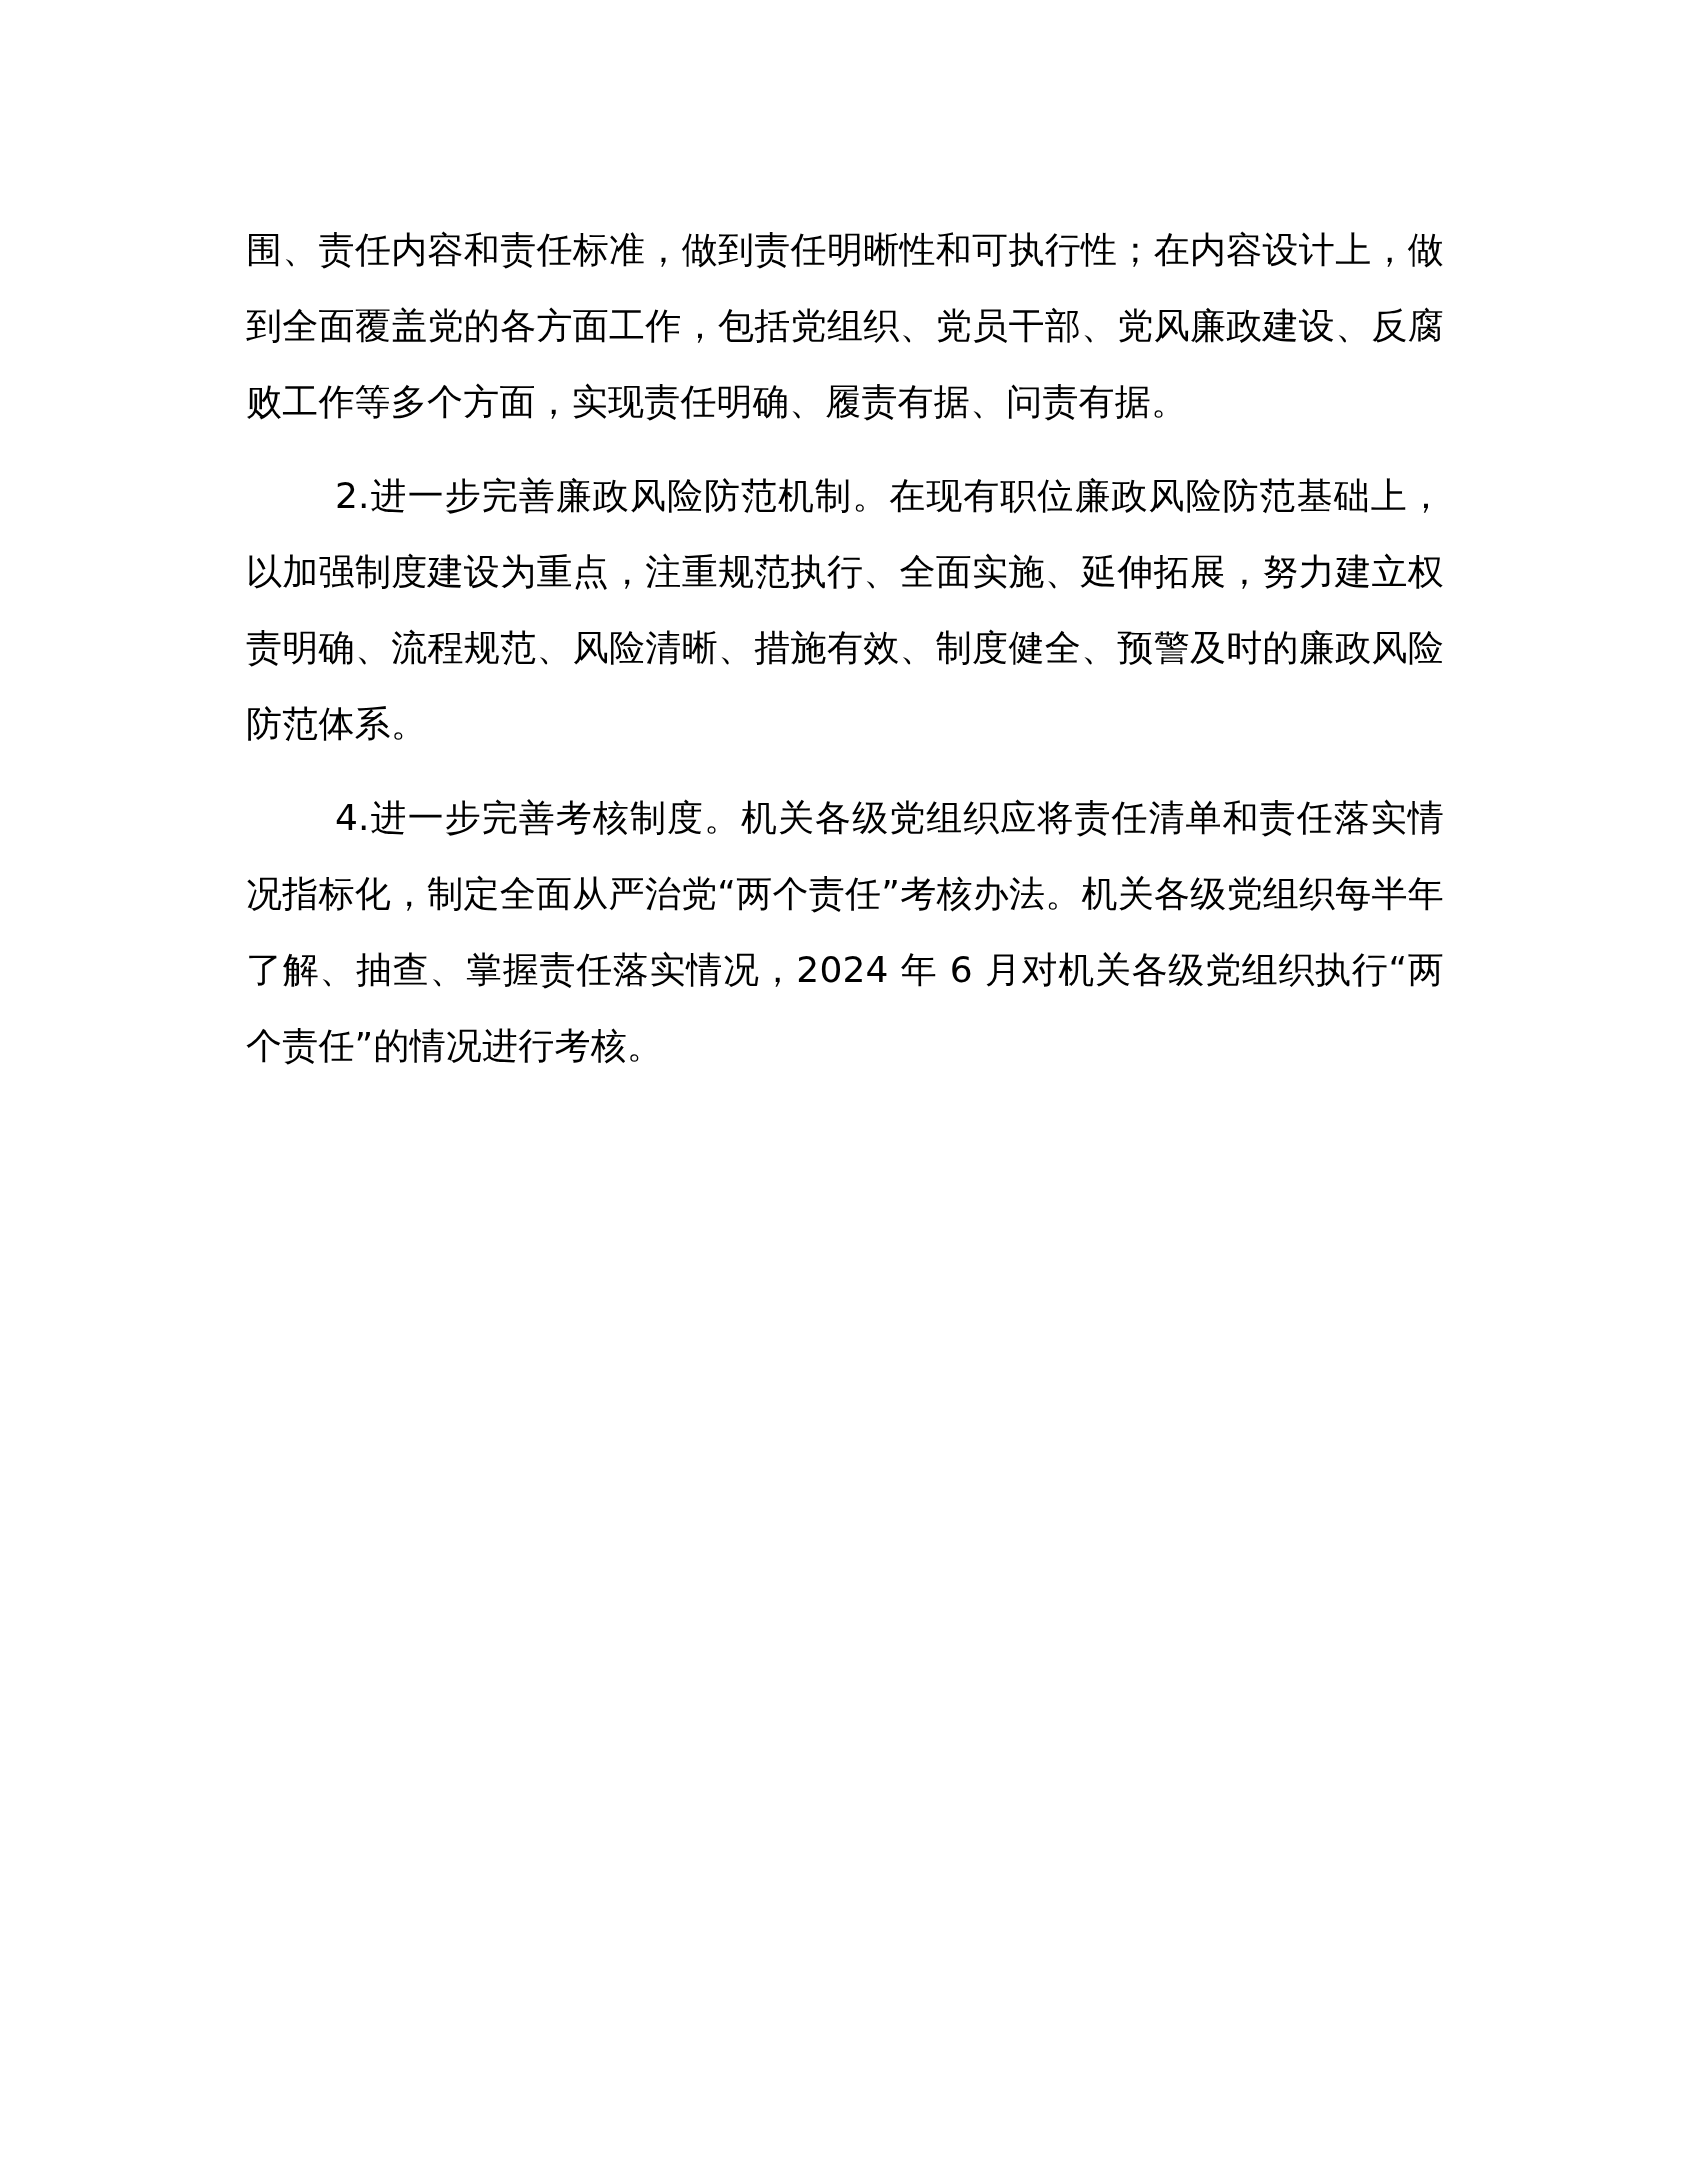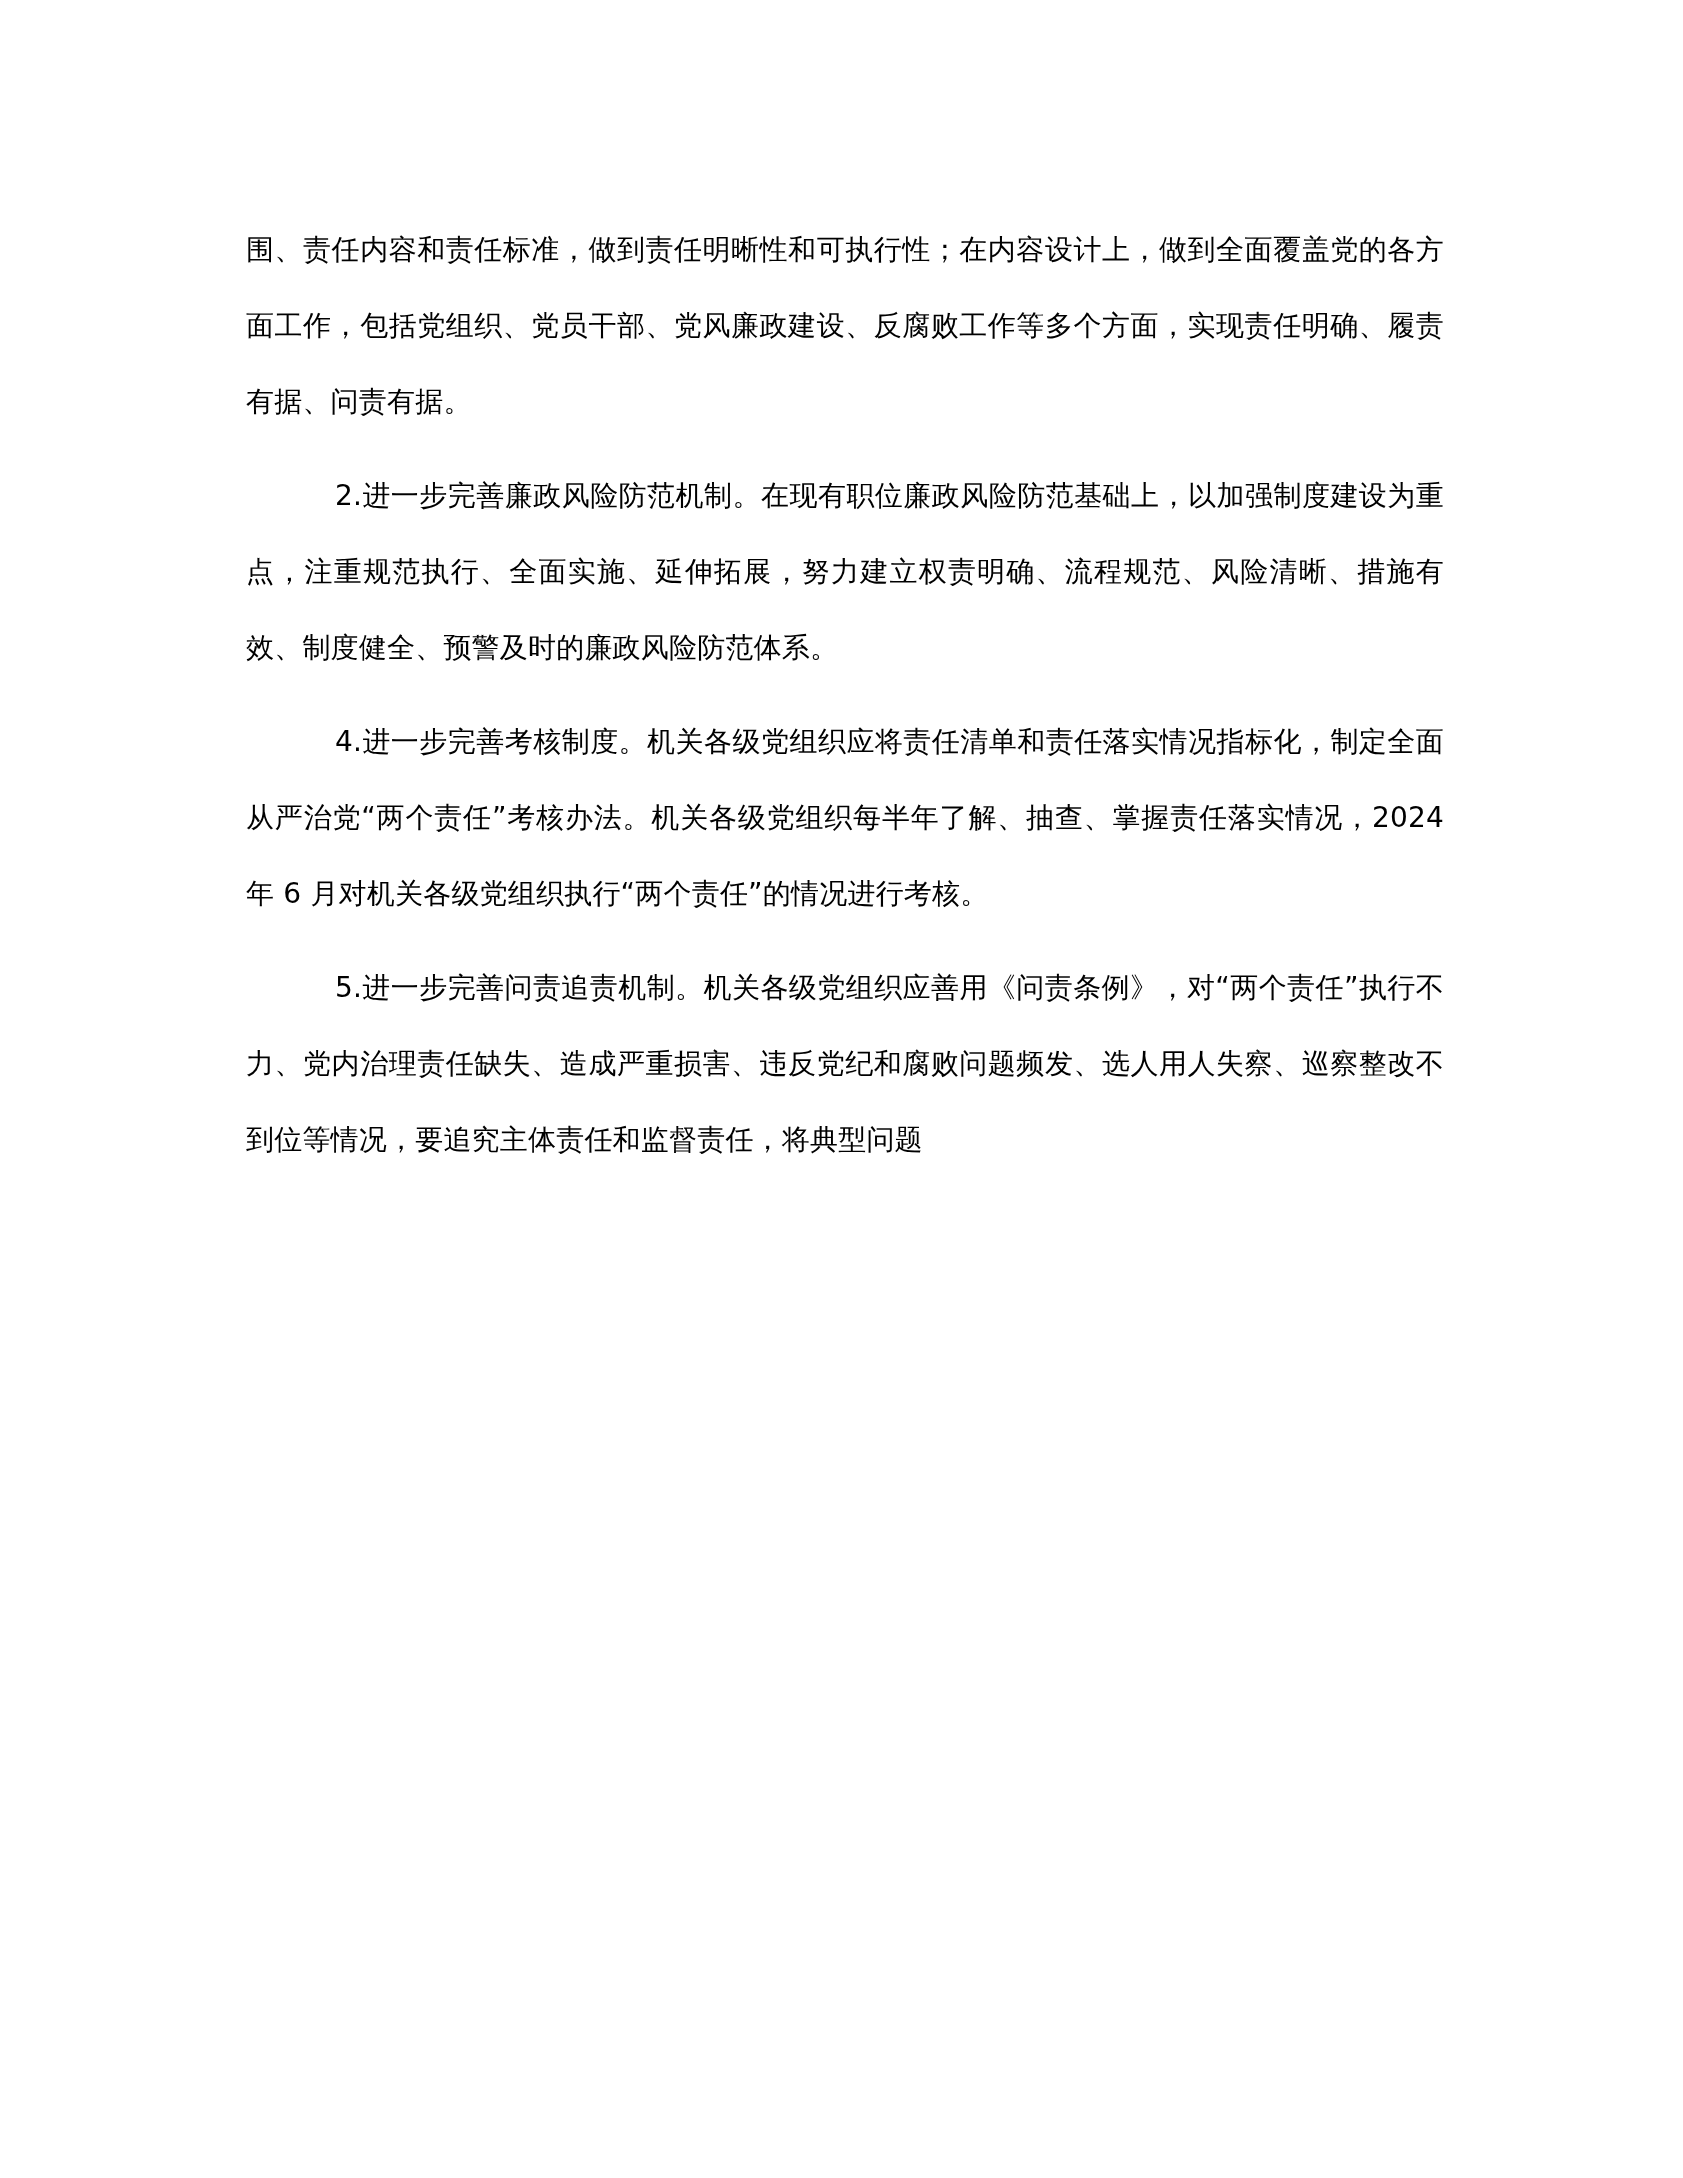--- a/index.html
+++ b/index.html
@@ -16,35 +16,34 @@
       color: #000000;
     }
     .page {
       position: absolute;
       left: 246px;
       top: 212px;
       width: 1198px;
     }
     .para {
       margin: 0 0 18px 0;
-      font-size: 28px;
+      font-size: 36px;
       line-height: 76px;
       text-align: justify;
       text-align-last: left;
       letter-spacing: 0.2px;
     }
     .para.indent {
       text-indent: 89px;
     }
     .para.continued {
       text-indent: 0;
     }
   </style>
 </head>
 <body>
 
 <div class="page">
   <p class="para continued">围、责任内容和责任标准，做到责任明晰性和可执行性；在内容设计上，做到全面覆盖党的各方面工作，包括党组织、党员干部、党风廉政建设、反腐败工作等多个方面，实现责任明确、履责有据、问责有据。</p>
   <p class="para indent">2.进一步完善廉政风险防范机制。在现有职位廉政风险防范基础上，以加强制度建设为重点，注重规范执行、全面实施、延伸拓展，努力建立权责明确、流程规范、风险清晰、措施有效、制度健全、预警及时的廉政风险防范体系。</p>
   <p class="para indent">4.进一步完善考核制度。机关各级党组织应将责任清单和责任落实情况指标化，制定全面从严治党“两个责任”考核办法。机关各级党组织每半年了解、抽查、掌握责任落实情况，2024 年 6 月对机关各级党组织执行“两个责任”的情况进行考核。</p>
-  <p class="para indent">5.进一步完善问责追责机制。机关各级党组织应善用《问责条例》，对“两个责任”执行不力、党内治理责任缺失、造成严重损害、违反党纪和腐败问题频发、选人用人失察、巡察整改不到位等情况，要追究主体责任和监督责任，将典型问题</p>
 </div>
 
 
 </body></html>

